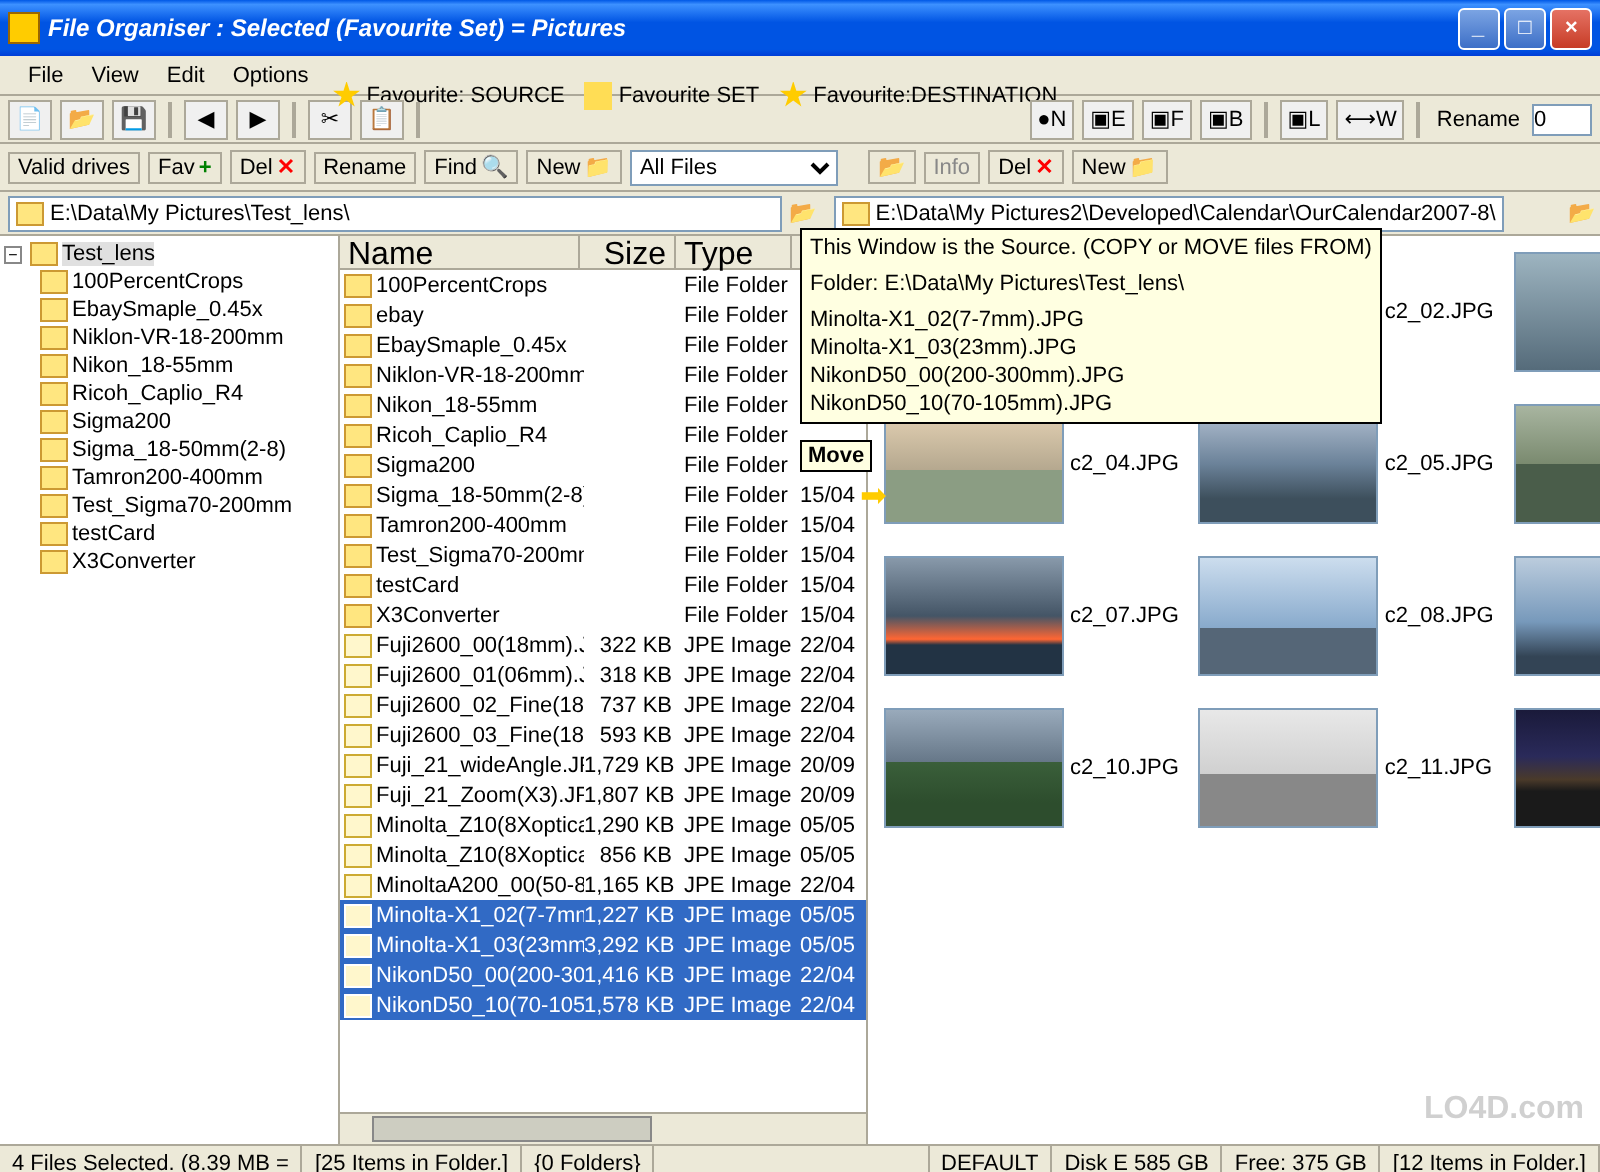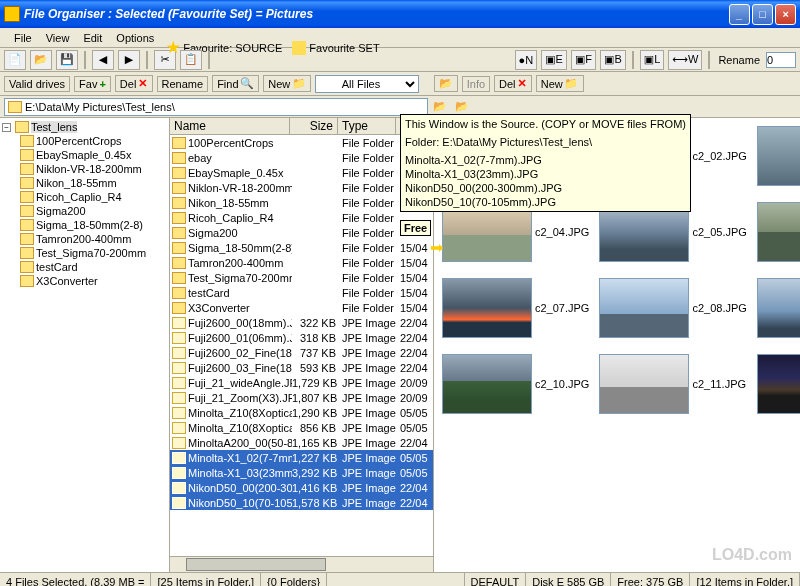--- a/index.html
+++ b/index.html
@@ -24,42 +24,42 @@
 .toolbar .sep { width: 2px; height: 18px; background: #aca899; margin: 0 2px; }
 .toolbar .lbl { padding: 0 2px; }
 .toolbar input.debug { width: 30px; height: 16px; border: 1px solid #7f9db9; }
 
 .subtoolbar { background: #ece9d8; height: 24px; display: flex; align-items: center; border-bottom: 1px solid #aca899; }
 .subtoolbar .left { width: 430px; display: flex; align-items: center; gap: 4px; padding: 0 4px; }
 .subtoolbar .right { flex: 1; display: flex; align-items: center; gap: 4px; padding: 0 4px; }
 .subtoolbar .btn { border: 1px solid #aca899; background: #ece9d8; padding: 1px 4px; display: flex; align-items: center; gap: 2px; }
 .subtoolbar .plus { color: green; font-weight: bold; }
 .subtoolbar .x { color: red; font-weight: bold; }
-.subtoolbar select.filter { width: 104px; height: 18px; border: 1px solid #7f9db9; background: white; text-align: center; }
+.subtoolbar select.filter { width: 104px; height: 18px; border: 1px solid #7f9db9; background: white; }
 
 .addressbar { background: #ece9d8; height: 22px; display: flex; align-items: center; border-bottom: 1px solid #aca899; }
 .addressbar .addr { background: white; border: 1px solid #7f9db9; height: 18px; padding: 1px 3px; display: flex; align-items: center; gap: 3px; }
 .addressbar .addr.left { width: 424px; margin-left: 4px; }
 .addressbar .addr.right { flex: 1; margin-left: 6px; margin-right: 28px; }
 .addressbar .fldr { width: 14px; height: 12px; background: #ffe680; border: 1px solid #cc9933; }
 .addressbar .go { width: 20px; height: 18px; display: inline-flex; align-items: center; justify-content: center; margin-left: 2px; }
 
 .mainarea { display: flex; height: 454px; background: white; }
 
 .tree { width: 170px; border-right: 1px solid #aca899; overflow: auto; background: white; padding: 2px; }
 .tree .node { display: flex; align-items: center; gap: 2px; padding: 1px 0; white-space: nowrap; }
 .tree .node.root { font-weight: normal; }
 .tree .node .exp { width: 9px; height: 9px; border: 1px solid #888; font-size: 8px; line-height: 7px; text-align: center; margin-right: 2px; }
 .tree .node .fldr { width: 14px; height: 12px; background: #ffe680; border: 1px solid #cc9933; }
 .tree .node.child { padding-left: 18px; }
 .tree .node.sel span.lbl { background: #e0e0e0; }
 
 .filelist { width: 264px; border-right: 1px solid #aca899; display: flex; flex-direction: column; background: white; position: relative; }
 .filelist .hdr { display: flex; background: #ece9d8; border-bottom: 1px solid #aca899; height: 17px; }
-.filelist .hdr .col { border-right: 1px solid #aca899; padding: 1px 4px; font-size: 12px; }
+.filelist .hdr .col { border-right: 1px solid #aca899; padding: 1px 4px; font-size: 16px; }
 .filelist .hdr .col.name { width: 120px; }
 .filelist .hdr .col.size { width: 48px; text-align: right; }
 .filelist .hdr .col.type { width: 58px; }
 .filelist .hdr .col.date { width: 34px; }
 .filelist .rows { overflow-y: auto; overflow-x: hidden; flex: 1; }
 .filelist .row { display: flex; padding: 0; height: 15px; align-items: center; white-space: nowrap; }
 .filelist .row .ficon { width: 14px; height: 12px; margin: 0 2px; background: #ffe680; border: 1px solid #cc9933; flex-shrink: 0; }
 .filelist .row .ficon.file { background: #fff7cc; border: 1px solid #ccaa33; }
 .filelist .row .name { width: 104px; overflow: hidden; }
 .filelist .row .size { width: 48px; text-align: right; padding-right: 4px; }
@@ -115,20 +115,24 @@
   <span class="mi">View</span>
   <span class="mi">Edit</span>
   <span class="mi">Options</span>
   <span class="fav">
       <span class="favicon star"></span>
       <span>Favourite: SOURCE</span>
     </span>
   <span class="fav">
       <span class="favicon"></span>
       <span>Favourite SET</span>
+    </span>
+  <span class="fav">
+      <span class="favicon star"></span>
+      <span>Favourite:DESTINATION</span>
     </span>
 </div>
 
 <div class="toolbar">
   <div class="tbtn">📄</div>
   <div class="tbtn">📂</div>
   <div class="tbtn">💾</div>
   <div class="sep"></div>
   <div class="tbtn">◀</div>
   <div class="tbtn">▶</div>
@@ -177,20 +181,24 @@
     <span class="btn"><span>New</span>📁</span>
   </div>
 </div>
 
 <div class="addressbar">
   <div class="addr left">
     <span class="fldr"></span>
     <span>E:\Data\My Pictures\Test_lens\</span>
   </div>
   <span class="go">📂</span>
+  <div class="addr right">
+    <span class="fldr"></span>
+    <span style="white-space:nowrap;overflow:hidden">E:\Data\My Pictures2\Developed\Calendar\OurCalendar2007-8\</span>
+  </div>
   <span class="go">📂</span>
 </div>
 
 <div class="mainarea">
   <div class="tree">
     <div class="node root sel">
         <span class="exp">−</span>
         <span class="fldr"></span>
         <span class="lbl">Test_lens</span>
       </div>
@@ -488,21 +496,21 @@
 <div class="tooltip">
   <div>This Window is the Source. (COPY or MOVE files FROM)</div>
   <div style="height:4px"></div>
   <div>Folder: E:\Data\My Pictures\Test_lens\</div>
   <div style="height:4px"></div>
   <div>Minolta-X1_02(7-7mm).JPG</div>
   <div>Minolta-X1_03(23mm).JPG</div>
   <div>NikonD50_00(200-300mm).JPG</div>
   <div>NikonD50_10(70-105mm).JPG</div>
 </div>
-<div class="moveind">Free</div>
+<div class="moveind">Move</div>
 <div class="movearrow">➡</div>
 
 <div class="statusbar">
   <div class="cell">4 Files Selected. (8.39 MB =</div>
   <div class="cell">[25 Items in Folder.]</div>
   <div class="cell">{0 Folders}</div>
   <div class="cell" style="flex:1"></div>
   <div class="cell">DEFAULT</div>
   <div class="cell">Disk E 585 GB</div>
   <div class="cell">Free: 375 GB</div>

